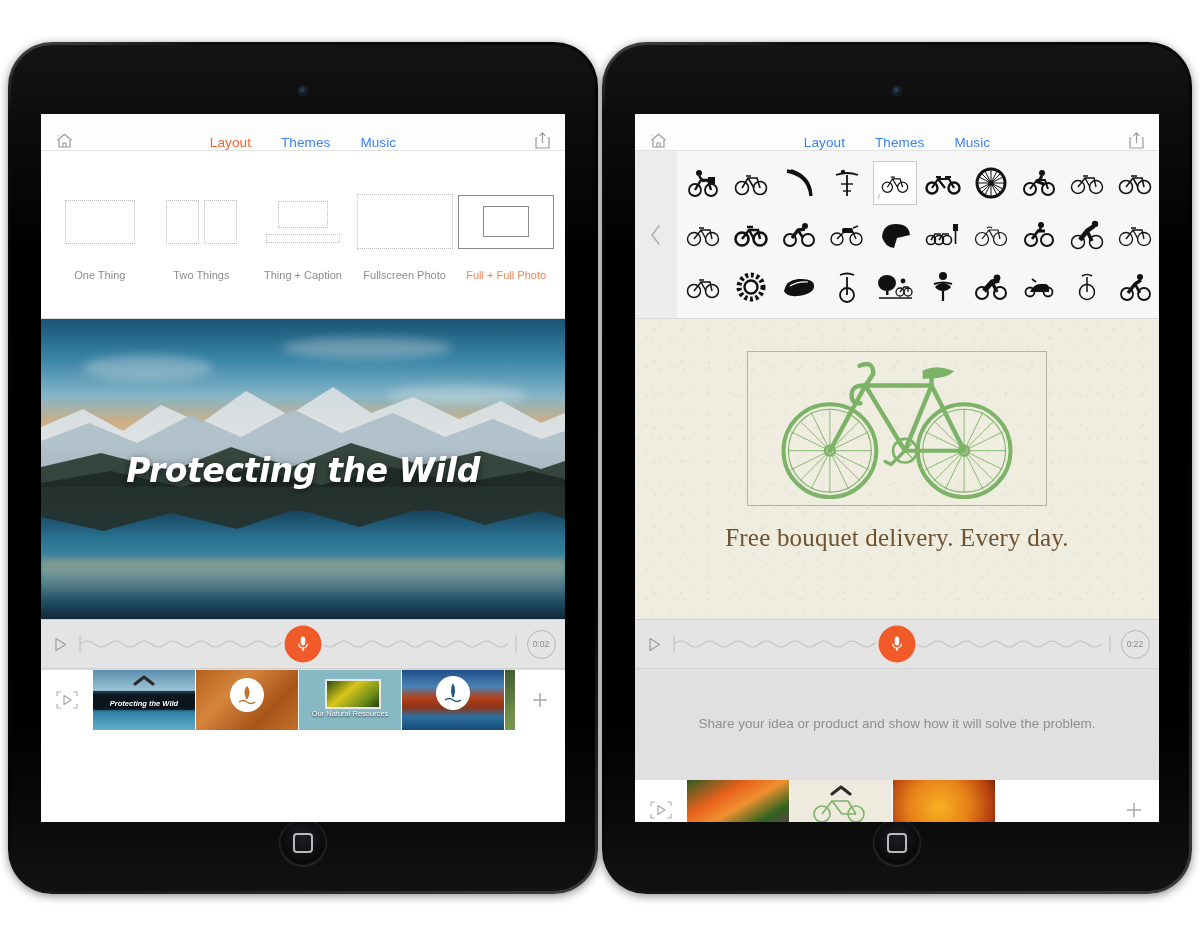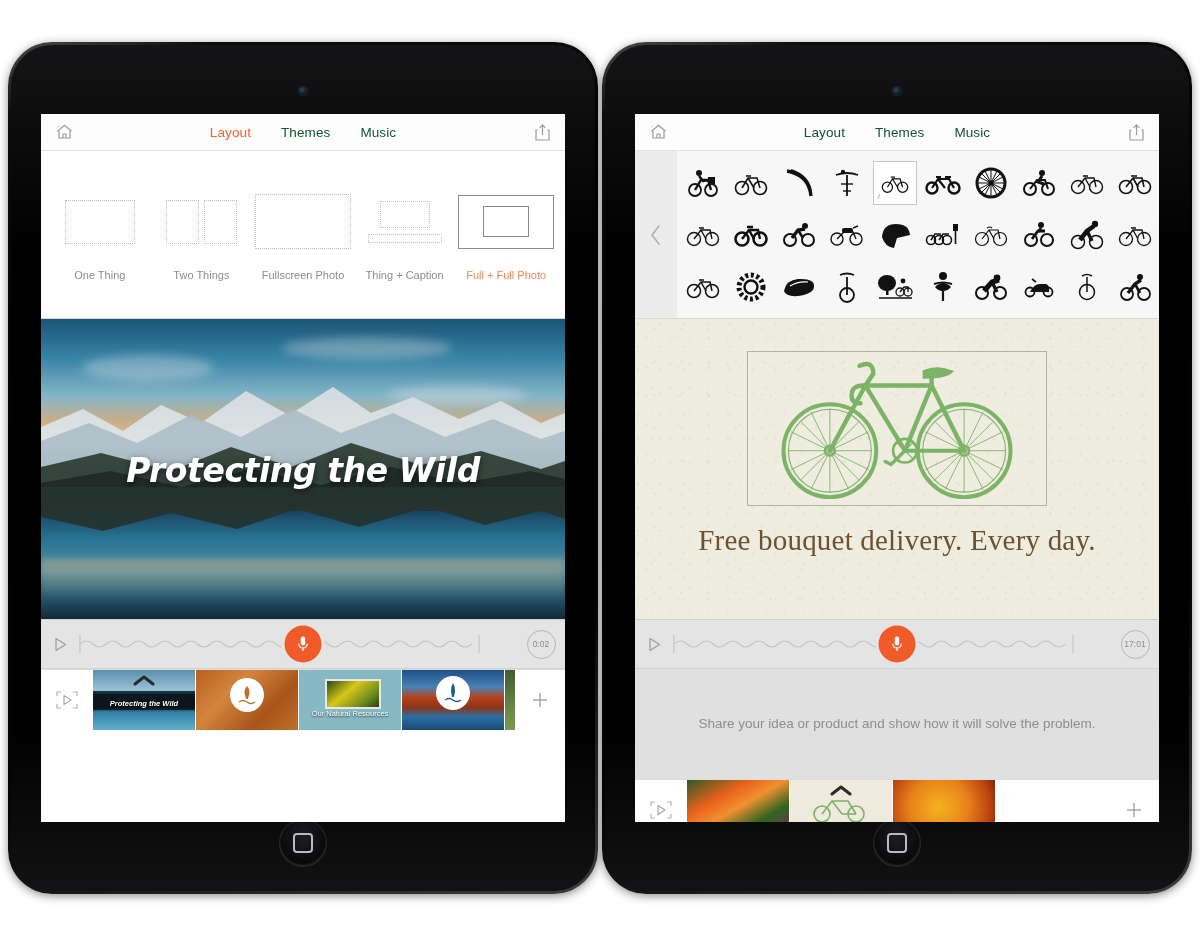--- a/index.html
+++ b/index.html
@@ -33,24 +33,24 @@
     background:radial-gradient(circle at 50% 38%,#1e1e20 0%,#0a0a0c 62%,#000 100%);
     box-shadow:inset 0 -1px 2px rgba(255,255,255,.16),0 0 0 1px rgba(70,70,74,.5);
     display:flex;align-items:center;justify-content:center;
   }
   .homebtn i{display:block;width:16px;height:16px;border:2px solid #b9b9be;border-radius:4px;}
 
   
   .screen{position:absolute;left:33px;top:72px;width:524px;height:708px;background:#fff;overflow:hidden;}
 
   
-  .toolbar{height:36px;background:#fdfdfd;border-bottom:1px solid #e2e2e2;display:flex;align-items:center;position:relative;}
+  .toolbar{height:36px;background:#fdfdfd;border-bottom:1px solid #e2e2e2;display:flex;align-items:flex-end;position:relative;}
   .tb-icon{width:46px;display:flex;align-items:center;justify-content:center;}
   .tb-tabs{flex:1;display:flex;align-items:center;justify-content:center;gap:30px;}
-  .tb-tab{font-size:13.5px;color:#14532d;letter-spacing:.1px;}
+  .tb-tab{font-size:13.5px;color:#3b82f6;letter-spacing:.1px;}
   .tb-tab.active{color:#f0642d;}
 
   
   .layoutbar{height:167px;background:#fff;border-bottom:1px solid #d9d9d9;display:flex;align-items:center;justify-content:space-around;padding:0 8px;}
   .lay{width:96px;display:flex;flex-direction:column;align-items:center;}
   .lay .art{height:66px;display:flex;align-items:center;justify-content:center;width:100%;}
   .lay .cap{margin-top:14px;font-size:11px;color:#8d8d8d;white-space:nowrap;}
   .lay.sel .cap{color:#f0875c;}
   .bx{border:1px dotted #bdbdbd;box-sizing:border-box;}
   .bx.solid{border:1px solid #8a8a8a;}
@@ -91,28 +91,28 @@
     background:
       radial-gradient(circle at 12% 20%,rgba(160,150,120,.17) 0 1.2px,transparent 1.6px),
       radial-gradient(circle at 38% 65%,rgba(150,140,110,.15) 0 1.1px,transparent 1.5px),
       radial-gradient(circle at 72% 30%,rgba(160,150,120,.16) 0 1.3px,transparent 1.7px),
       radial-gradient(circle at 88% 78%,rgba(150,140,110,.14) 0 1px,transparent 1.4px);
     background-size:23px 23px,31px 29px,27px 33px,19px 25px;
   }
   .bikeframe{position:absolute;left:50%;top:32px;transform:translateX(-50%);width:300px;height:155px;border:1px solid #b7b29c;box-sizing:border-box;}
   .paper-cap{
     position:absolute;left:0;right:0;top:205px;text-align:center;
-    font-family:"Liberation Serif", serif;font-size:29px;color:#6e5230;letter-spacing:.2px;
+    font-family:"Liberation Serif", serif;font-size:25px;color:#6e5230;letter-spacing:.2px;
   }
 
   
   .recorder{height:48px;background:#e4e4e4;border-top:1px solid #cfcfcf;border-bottom:1px solid #d2d2d2;display:flex;align-items:center;position:relative;}
   .rec-play{width:38px;display:flex;align-items:center;justify-content:center;}
   .rec-wave{flex:1;height:30px;position:relative;}
-  .rec-time{width:48px;display:flex;align-items:center;justify-content:center;padding-left:37px;}
+  .rec-time{width:48px;display:flex;align-items:center;justify-content:center;}
   .timebadge{width:27px;height:27px;border-radius:50%;border:1px solid #b6b6b6;display:flex;align-items:center;justify-content:center;font-size:8.5px;color:#8b8b8b;}
   .micbtn{
     position:absolute;left:50%;top:50%;transform:translate(-50%,-50%);
     width:37px;height:37px;border-radius:50%;background:#f15a29;
     box-shadow:0 0 0 3px #e4e4e4,0 1px 3px rgba(0,0,0,.28);
     display:flex;align-items:center;justify-content:center;z-index:3;
   }
 
   
   .prompt{
@@ -192,31 +192,31 @@
           <div class="cap">One Thing</div>
         </div>
         <div class="lay">
           <div class="art" style="gap:5px;">
             <div class="bx" style="width:33px;height:44px;"></div>
             <div class="bx" style="width:33px;height:44px;"></div>
           </div>
           <div class="cap">Two Things</div>
         </div>
         <div class="lay">
-          <div class="art">
-              <div class="bx" style="width:100px;height:55px;"></div>
-            </div>
-          <div class="cap">Fullscreen Photo</div>
-        </div>
-        <div class="lay">
           <div class="art" style="flex-direction:column;gap:6px;">
             <div class="bx" style="width:50px;height:27px;"></div>
             <div class="bx" style="width:74px;height:9px;"></div>
           </div>
           <div class="cap">Thing + Caption</div>
+        </div>
+        <div class="lay">
+          <div class="art">
+              <div class="bx" style="width:100px;height:55px;"></div>
+            </div>
+          <div class="cap">Fullscreen Photo</div>
         </div>
         <div class="lay sel">
           <div class="art">
             <div class="bx solid" style="width:98px;height:54px;display:flex;align-items:center;justify-content:center;">
               <div class="bx solid" style="width:46px;height:31px;"></div>
             </div>
           </div>
           <div class="cap">Full + Full Photo</div>
         </div>
       </div>
@@ -689,21 +689,21 @@
           </svg>
         </div>
         <div class="micbtn">
           <svg width="13" height="19" viewBox="0 0 13 19">
               <rect x="4.3" y="2" width="4.4" height="9" rx="2.2" fill="#fff"></rect>
               <path d="M2.2 9.2 a4.3 4.3 0 0 0 8.6 0" fill="none" stroke="#fff" stroke-width="1.3"></path>
               <line x1="6.5" y1="13.5" x2="6.5" y2="16.4" stroke="#fff" stroke-width="1.3"></line>
             </svg>
         </div>
         <div class="rec-time">
-          <div class="timebadge">17:01</div>
+          <div class="timebadge">0:22</div>
         </div>
       </div>
 
       <div class="prompt">
         <span>Share your idea or product and show how it will solve the problem.</span>
       </div>
 
       <div class="filmstrip">
         <div class="fs-present">
           <svg width="24" height="20" viewBox="0 0 24 20">

